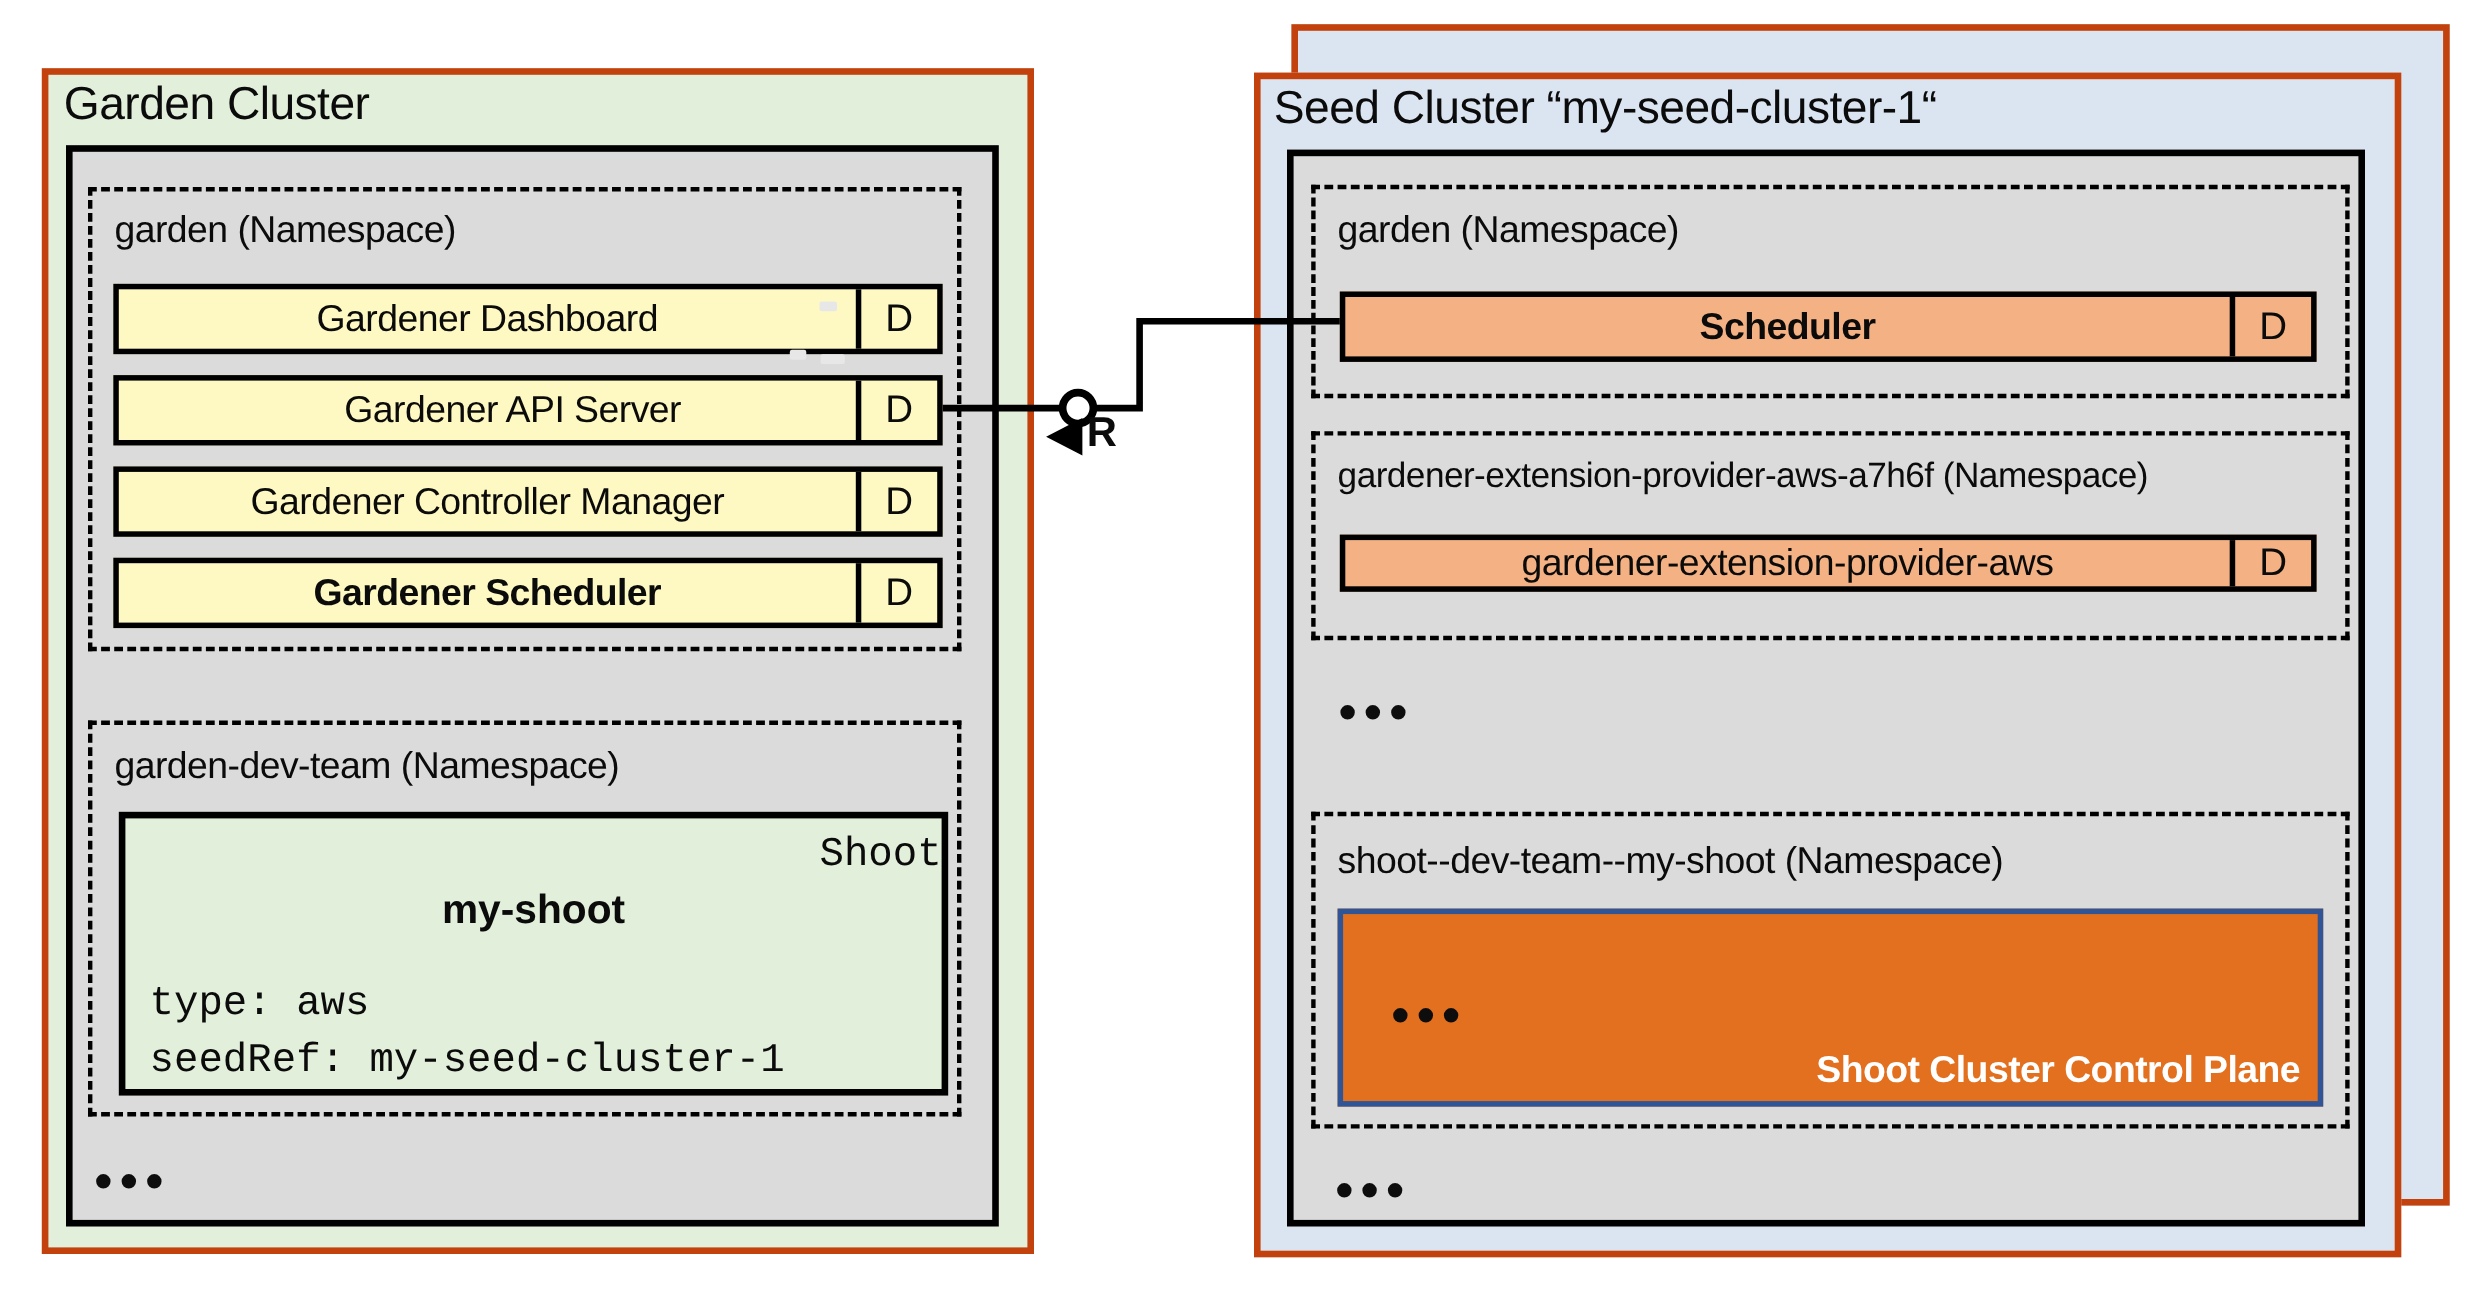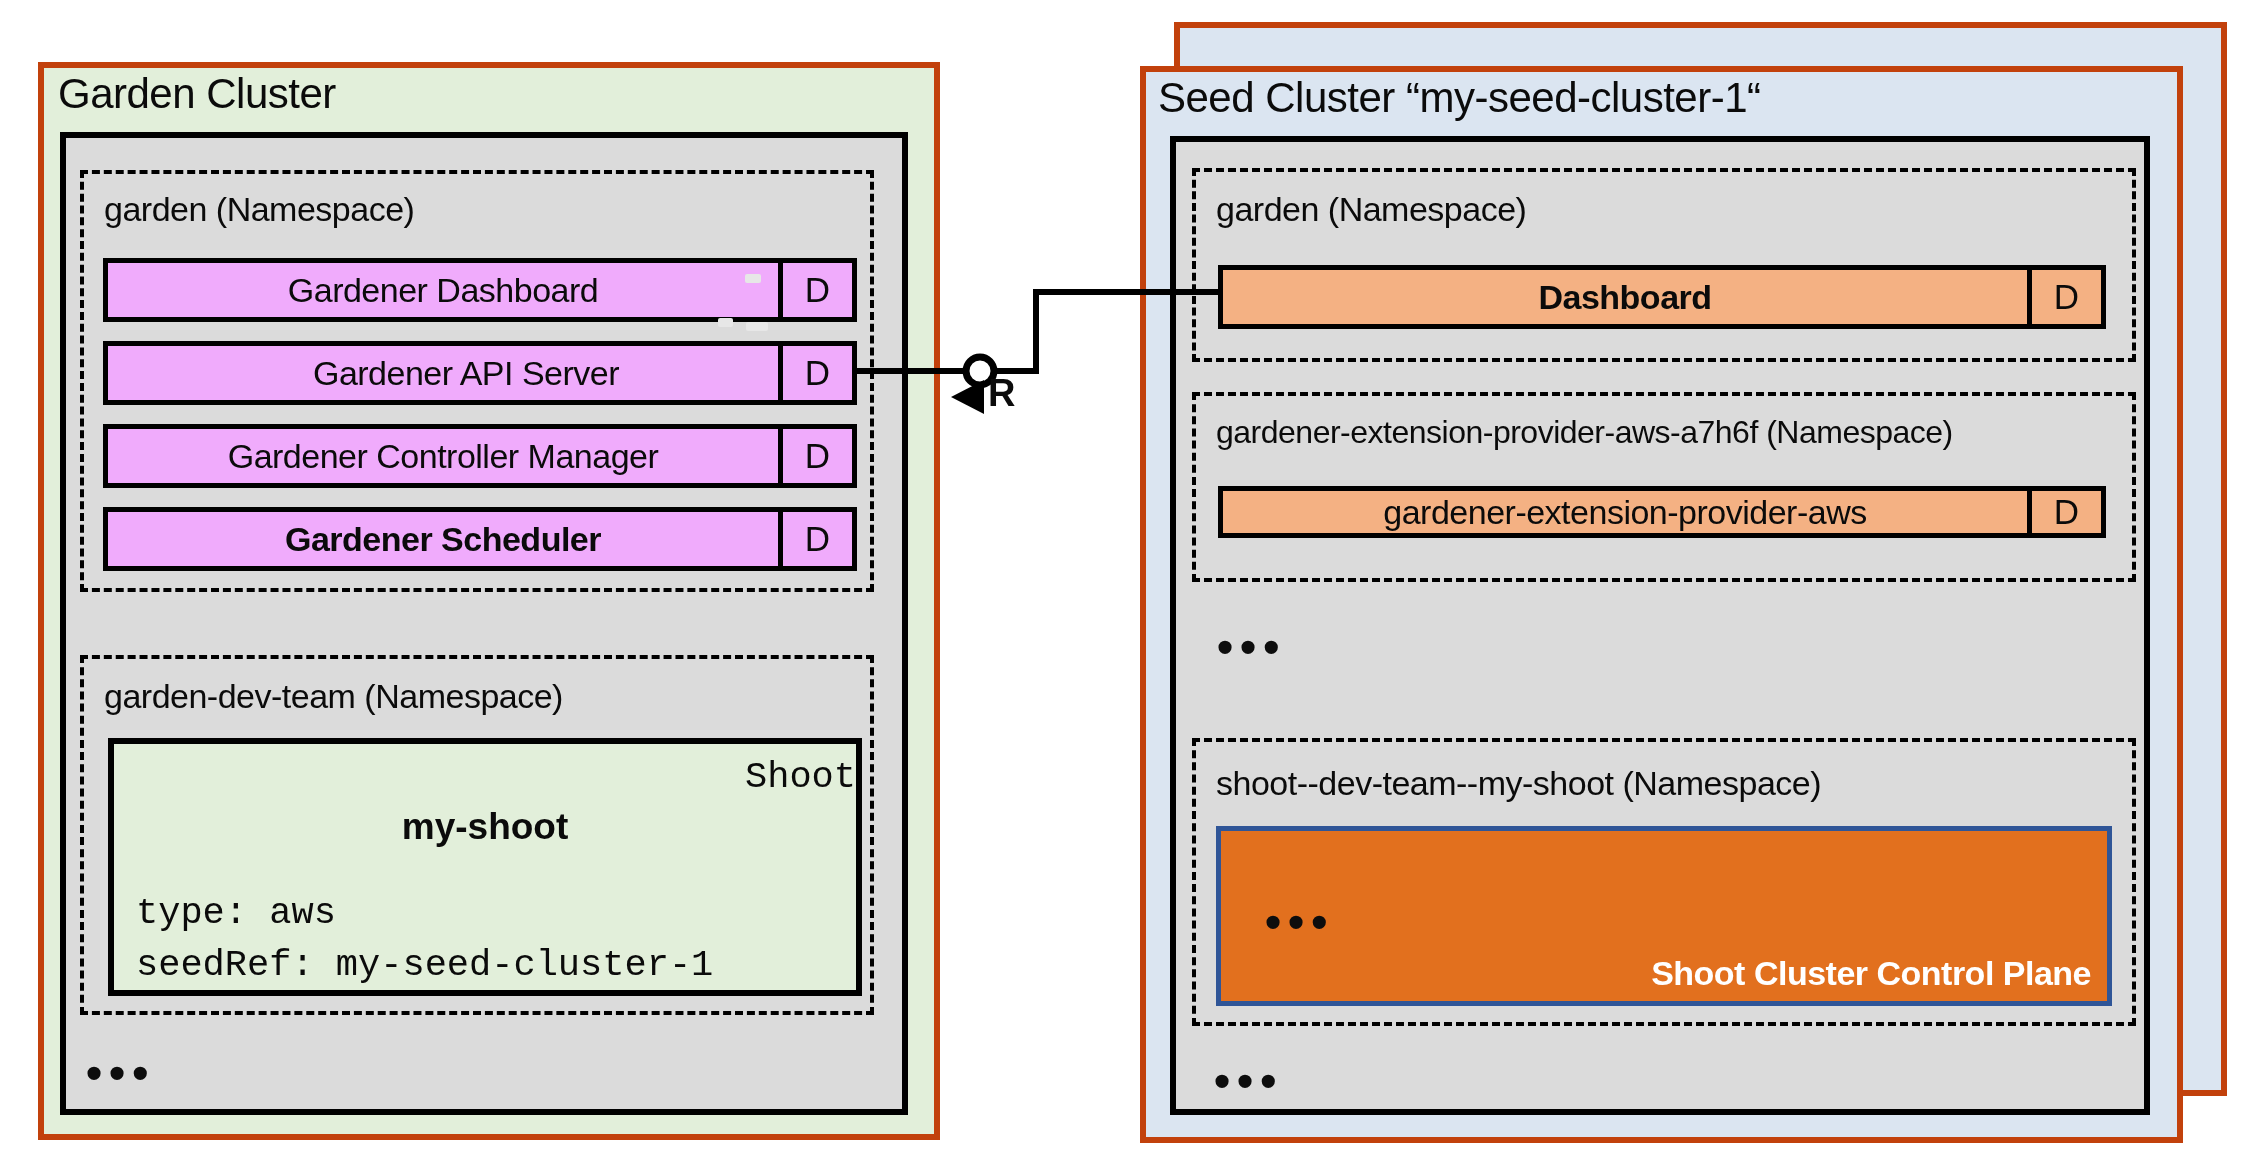--- a/index.html
+++ b/index.html
@@ -7,21 +7,21 @@
     position:relative;width:2262px;height:1174px;background:#ffffff;overflow:hidden;
     font-family:"Liberation Sans",sans-serif;color:#0b0b0b;
   }
   .abs{position:absolute;box-sizing:border-box;}
   .cluster{border:6px solid #c2410c;}
   .cluster-title{position:absolute;font-size:42px;letter-spacing:-0.5px;white-space:nowrap;color:#0b0b0b;}
   .panel{background:#dbdbdb;border:6px solid #000;}
   .ns{border:4px dashed #000;}
   .ns-label{position:absolute;font-size:34px;font-weight:normal;letter-spacing:-0.5px;white-space:nowrap;}
   .comp-row{display:flex;border:5px solid #000;align-items:stretch;}
-  .comp-row.green{background:#f0abfc;}
+  .comp-row.green{background:#fef9c3;}
   .comp-row.orange{background:#f4b183;}
   .comp-name{flex:1;display:flex;align-items:center;justify-content:center;font-size:34px;letter-spacing:-0.5px;white-space:nowrap;}
   .comp-name.bold{font-weight:bold;}
   .comp-badge{width:69px;border-left:5px solid #000;display:flex;align-items:center;justify-content:center;font-size:35px;}
   .dots{position:absolute;font-size:46px;font-weight:bold;letter-spacing:7px;line-height:0.6;color:#0d0d0d;white-space:nowrap;}
   .shoot-box{background:#e2efda;border:6px solid #000;}
   .mono{font-family:"Liberation Mono","DejaVu Sans Mono",monospace;font-size:37px;white-space:nowrap;}
   .shoot-kind{position:absolute;left:0;right:0;top:12px;text-align:right;}
   .shoot-name{position:absolute;left:0;right:0;top:62px;text-align:center;font-size:37px;font-weight:bold;}
   .shoot-spec1{position:absolute;left:22px;top:148px;}
@@ -90,21 +90,21 @@
 
   <section class="abs cluster" style="left:1140px;top:66px;width:1043px;height:1077px;background:#dbe5f1;">
     <div class="cluster-title" style="left:12px;top:2px;">Seed Cluster “my-seed-cluster-1“</div>
 
     <div class="abs panel" style="left:24px;top:64px;width:980px;height:979px;">
 
       <div class="abs ns" style="left:16px;top:26px;width:944px;height:194px;">
         <div class="ns-label" style="left:20px;top:18px;">garden (Namespace)</div>
 
         <div class="abs comp-row orange" style="left:22px;top:93px;width:888px;height:64px;">
-          <div class="comp-name bold">Dashboard</div>
+          <div class="comp-name bold">Scheduler</div>
           <div class="comp-badge">D</div>
         </div>
       </div>
 
       <div class="abs ns" style="left:16px;top:250px;width:944px;height:190px;">
         <div class="ns-label" style="left:20px;top:18px;font-size:32px;">gardener-extension-provider-aws-a7h6f (Namespace)</div>
 
         <div class="abs comp-row orange" style="left:22px;top:90px;width:888px;height:52px;">
           <div class="comp-name">gardener-extension-provider-aws</div>
           <div class="comp-badge">D</div>

